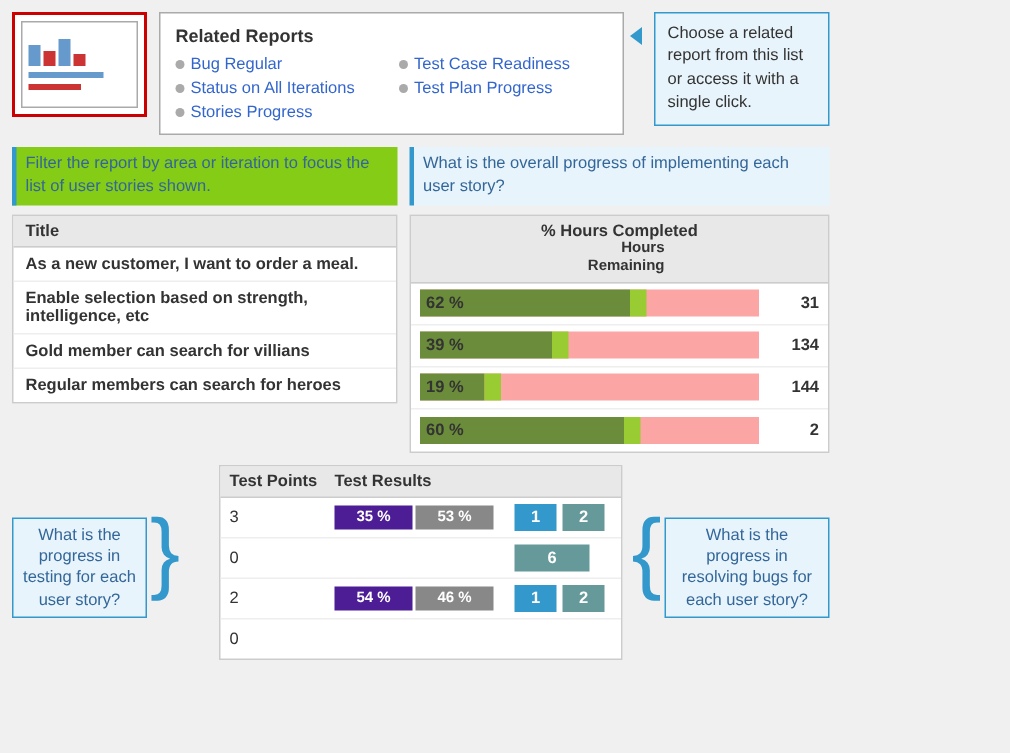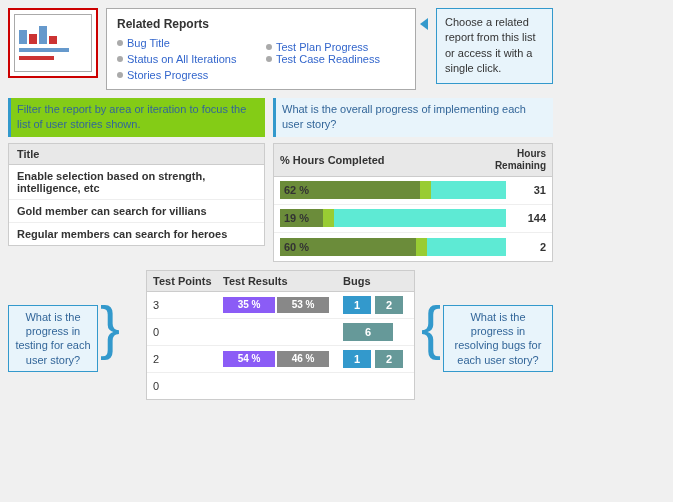--- a/index.html
+++ b/index.html
@@ -204,20 +204,21 @@
     .progress-header-row {
       background: #e8e8e8;
       display: flex;
       border-bottom: 1px solid #ccc;
       padding: 4px 6px;
       font-size: 11px;
       font-weight: bold;
       color: #333;
       justify-content: space-between;
       align-items: center;
+      flex-direction: column;
     }
     .progress-col-main {
       flex: 1;
     }
     .progress-col-hours {
       width: 60px;
       text-align: right;
       font-size: 10px;
       line-height: 1.2;
     }
@@ -227,21 +228,21 @@
       border-bottom: 1px solid #eee;
       padding: 4px 6px;
       min-height: 28px;
     }
     .progress-data-row:last-child {
       border-bottom: none;
     }
     .progress-bar-container {
       flex: 1;
       height: 18px;
-      background: #5eead4;
+      background: #fca5a5;
       position: relative;
       display: flex;
       align-items: center;
     }
     .progress-bar-filled {
       height: 100%;
       background: #6b8c3a;
       position: absolute;
       left: 0;
       top: 0;
@@ -331,21 +332,21 @@
     .tr-bar {
       height: 16px;
       display: flex;
       align-items: center;
       justify-content: center;
       font-size: 10px;
       font-weight: bold;
       color: white;
       padding: 0 3px;
     }
-    .tr-red { background: #8b5cf6; }
+    .tr-red { background: #4c1d95; }
     .tr-gray { background: #888; }
 
     .bt-cell-bugs {
       flex: 1;
       display: flex;
       gap: 4px;
       align-items: center;
     }
     .bug-box {
       height: 18px;
@@ -393,56 +394,57 @@
         <div class="thumb-line2"></div>
       </div>
     </div>
 
     <div class="related-reports-box">
       <div class="related-reports-title">Related Reports</div>
       <div class="related-reports-grid">
         <div>
           <div class="related-link">
             <div class="bullet-dot"></div>
-            <span>Bug Title</span>
+            <span>Bug Regular</span>
           </div>
           <div class="related-link" style="margin-top:4px;">
             <div class="bullet-dot"></div>
             <span>Status on All Iterations</span>
           </div>
           <div class="related-link" style="margin-top:4px;">
             <div class="bullet-dot"></div>
             <span>Stories Progress</span>
           </div>
         </div>
         <div>
+          <div class="related-link">
+            <div class="bullet-dot"></div>
+            <span>Test Case Readiness</span>
+          </div>
           <div class="related-link" style="margin-top:4px;">
             <div class="bullet-dot"></div>
             <span>Test Plan Progress</span>
-          </div>
-          <div class="related-link">
-            <div class="bullet-dot"></div>
-            <span>Test Case Readiness</span>
           </div>
         </div>
       </div>
     </div>
 
     <div class="callout-wrapper">
       <div class="callout-arrow-left"></div>
       <div class="callout-box">Choose a related report from this list or access it with a single click.</div>
     </div>
   </div>
 
   <div class="middle-section">
 
     <div class="left-panel">
       <div class="filter-callout">Filter the report by area or iteration to focus the list of user stories shown.</div>
       <div class="stories-table">
         <div class="stories-table-header">Title</div>
+        <div class="story-row">As a new customer, I want to order a meal.</div>
         <div class="story-row">Enable selection based on strength, intelligence, etc</div>
         <div class="story-row">Gold member can search for villians</div>
         <div class="story-row">Regular members can search for heroes</div>
       </div>
     </div>
 
     <div class="right-panel">
       <div class="progress-callout">What is the overall progress of implementing each user story?</div>
       <div class="progress-table">
         <div class="progress-header-row">
@@ -452,20 +454,28 @@
 
         <div class="progress-data-row">
           <div class="progress-bar-container">
             <div class="progress-bar-filled" style="width:62%;"></div>
             <div class="progress-bar-accent" style="left:62%;width:5%;"></div>
             <span class="progress-label">62 %</span>
           </div>
           <div class="hours-remaining">31</div>
         </div>
 
+        <div class="progress-data-row">
+          <div class="progress-bar-container">
+            <div class="progress-bar-filled" style="width:39%;"></div>
+            <div class="progress-bar-accent" style="left:39%;width:5%;"></div>
+            <span class="progress-label">39 %</span>
+          </div>
+          <div class="hours-remaining">134</div>
+        </div>
 
         <div class="progress-data-row">
           <div class="progress-bar-container">
             <div class="progress-bar-filled" style="width:19%;"></div>
             <div class="progress-bar-accent" style="left:19%;width:5%;"></div>
             <span class="progress-label">19 %</span>
           </div>
           <div class="hours-remaining">144</div>
         </div>
 
@@ -486,21 +496,20 @@
     <div style="display:flex;align-items:center;margin-top:15px;">
       <div class="left-callout-bottom">What is the progress in testing for each user story?</div>
       <div style="font-size:60px;color:#3399cc;line-height:1;margin-left:2px;">}</div>
     </div>
 
     <div class="bottom-table-wrapper">
       <div class="bottom-table">
         <div class="bottom-table-header">
           <div class="bt-col-tp">Test Points</div>
           <div class="bt-col-tr">Test Results</div>
-          <div class="bt-col-bugs">Bugs</div>
         </div>
 
         <div class="bottom-data-row">
           <div class="bt-cell-tp">3</div>
           <div class="bt-cell-tr">
             <div class="tr-bar tr-red" style="width:52px;">35 %</div>
             <div class="tr-bar tr-gray" style="width:52px;">53 %</div>
           </div>
           <div class="bt-cell-bugs">
             <div class="bug-box bug-blue">1</div>

